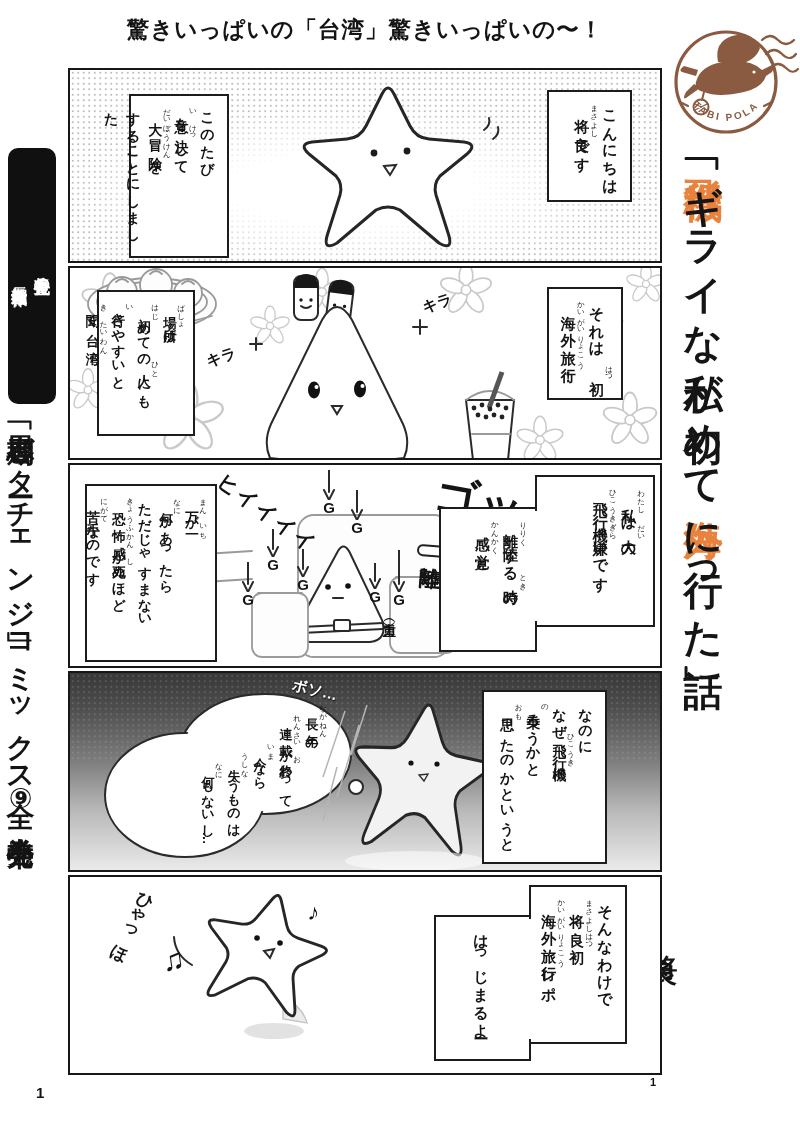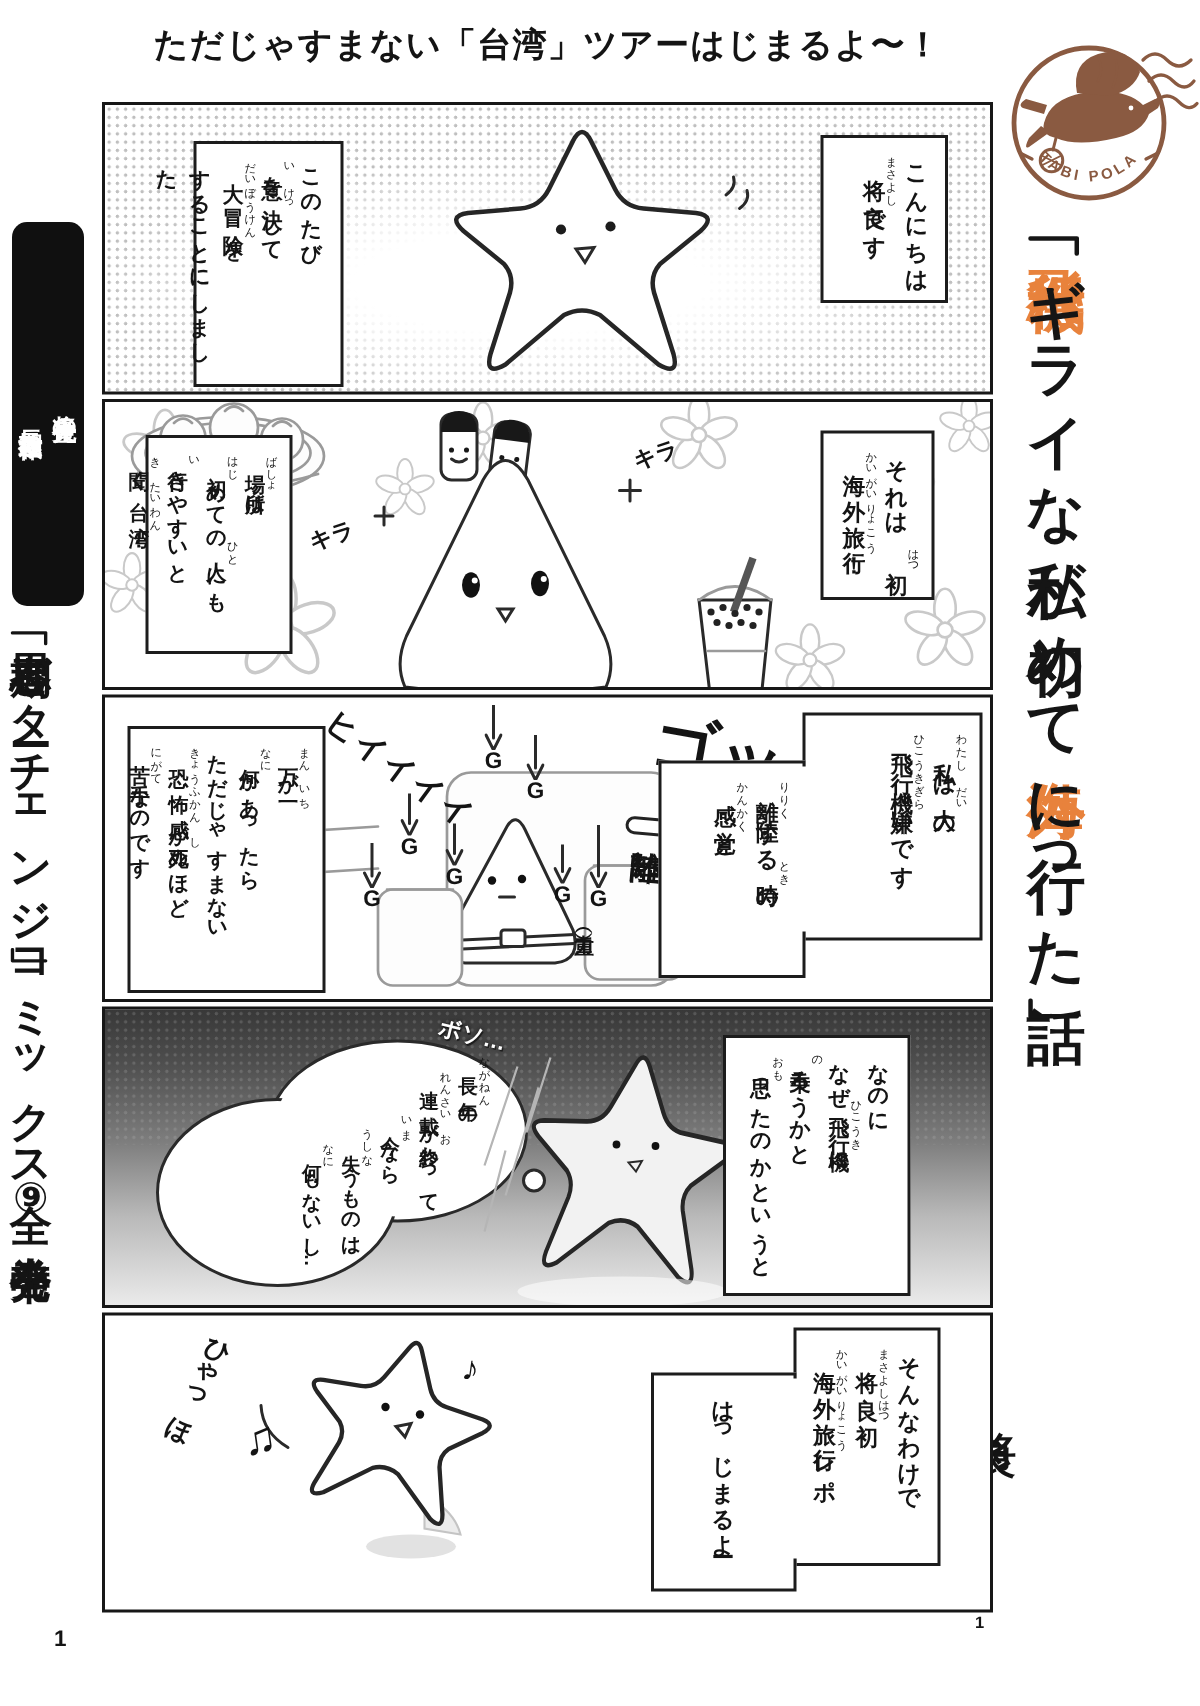--- a/index.html
+++ b/index.html
@@ -41,21 +41,21 @@
 </style>
 </head>
 <body>
 
 <svg width="0" height="0" style="position:absolute">
   <defs>
     <path id="starp" d="M106 20 L122 52 Q128 64 141 65 L176 68 Q190 70 179 80 L152 102 Q145 110 148 121 L161 162 Q165 177 151 169 L112 136 Q100 130 88 136 L49 169 Q35 177 39 162 L52 121 Q55 110 48 102 L21 80 Q10 70 24 68 L59 65 Q72 64 78 52 L94 20 Q100 8 106 20 Z"></path>
   </defs>
 </svg>
 
-<div class="abs header" style="left:68px;top:14px;width:594px">ただじゃすまない「台湾」ツアーはじまるよ〜！</div>
+<div class="abs header" style="left:68px;top:14px;width:594px">驚きいっぱいの「台湾」驚きいっぱいの〜！</div>
 
 <svg class="abs" style="left:666px;top:14px" width="134" height="124" viewBox="0 0 134 124">
   <circle cx="60" cy="68" r="50" class="st" stroke-width="3.2"></circle>
   <path d="M14 88 l8 4 M106 88 l-8 4" class="st" stroke-width="2.2"></path>
   <g>
     <path class="stf" d="M30 68 Q34 52 56 48 Q84 44 96 56 L104 52 Q110 50 106 58 L100 62 Q96 74 78 78 Q52 84 38 78 Q28 76 30 68 Z"></path>
     <path class="stf" d="M52 48 Q48 28 66 22 Q86 16 94 34 Q90 46 74 50 Z"></path>
     <path class="st" stroke-width="1.6" d="M66 24 Q70 32 66 40 M78 26 Q80 34 76 44"></path>
     <path class="stf" d="M34 74 L20 84 Q16 86 20 78 L28 70 Z M30 62 L16 58 Q12 56 18 52 L32 56 Z"></path>
     <circle cx="88" cy="58" r="1.6" fill="#fff"></circle>

